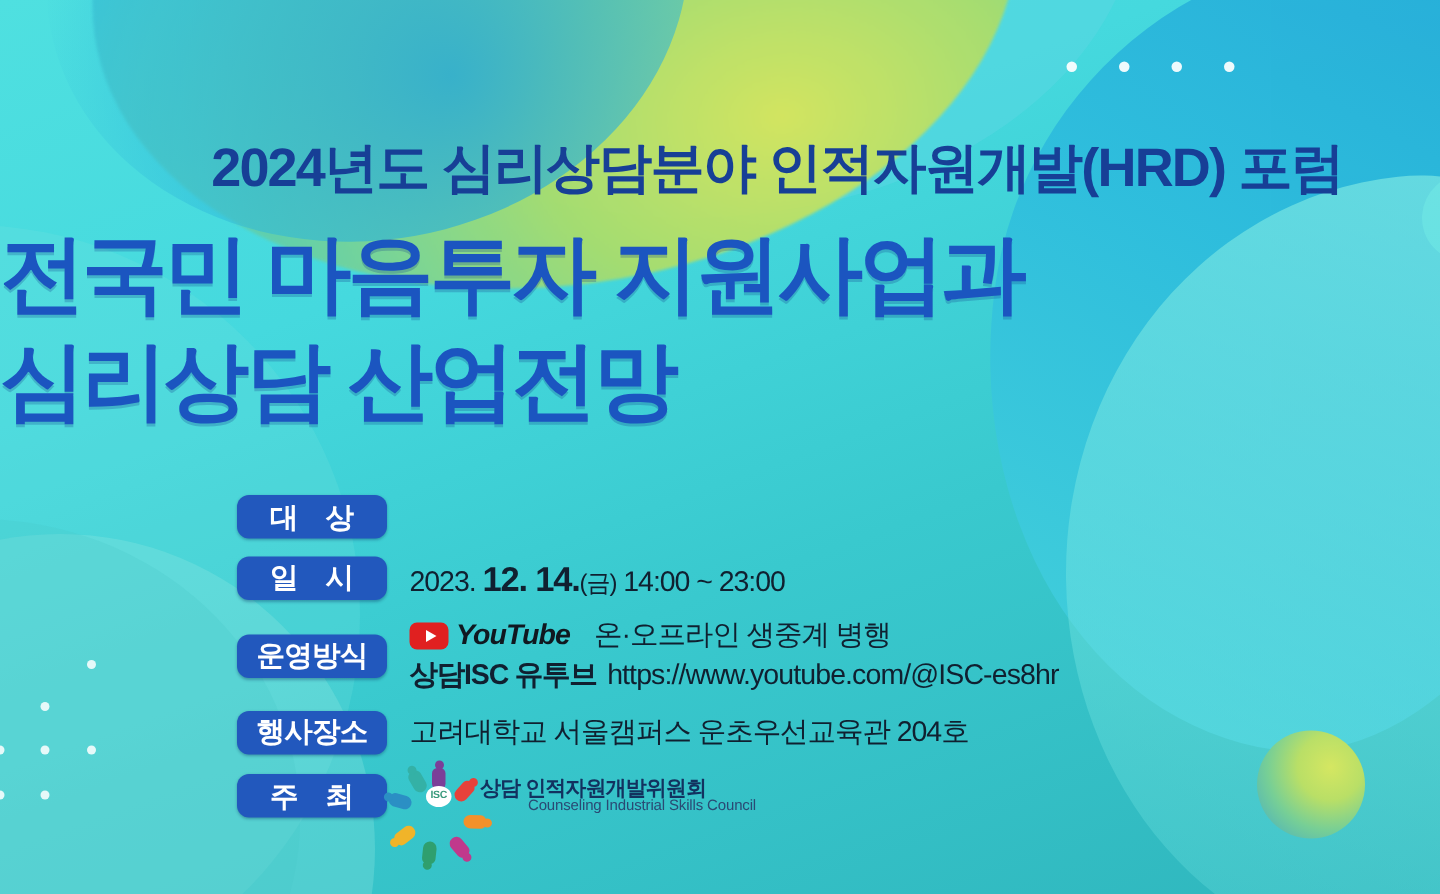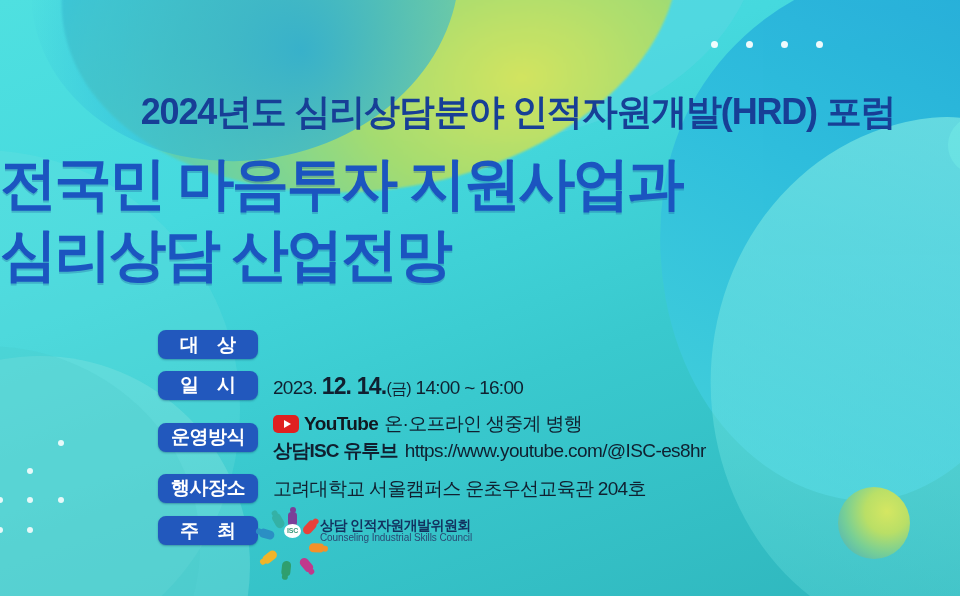--- a/index.html
+++ b/index.html
@@ -229,22 +229,23 @@
     height: 0;
     border-left: 7px solid #ffffff;
     border-top: 4.5px solid transparent;
     border-bottom: 4.5px solid transparent;
     margin-left: 2px;
   }
   .yt-word {
     font-weight: 700;
     font-size: 19px;
     letter-spacing: -0.6px;
-    margin-right: 6px;
+    margin-right: 16px;
     color: #101820;
+    font-style: italic;
   }
   .url-line { display: flex; align-items: baseline; white-space: nowrap; margin-top: 2px; }
   .url-label { font-weight: 700; margin-right: 7px; letter-spacing: -0.8px; }
   .url-text { letter-spacing: -0.6px; }
 
   
   .host-line { display: flex; align-items: center; }
   .isc-logo {
     position: relative;
     width: 40px;
@@ -290,20 +291,21 @@
   .host-kr {
     font-size: 14px;
     font-weight: 700;
     color: #12325f;
     letter-spacing: -0.6px;
   }
   .host-en {
     font-size: 10px;
     color: #2a4a74;
     letter-spacing: -0.1px;
+    margin-left: 32px;
   }
 </style>
 </head>
 <body>
 
 <div id="poster">
 
   <div class="bg-layer blob-lens3"></div>
   <div class="bg-layer blob-lens"></div>
   <div class="bg-layer blob-lens2"></div>
@@ -344,21 +346,21 @@
 
     <div class="info">
 
       <div class="info-row">
         <div class="pill spaced">대상</div>
       </div>
 
       <div class="info-row">
         <div class="pill spaced">일시</div>
         <div class="row-body">
-          <span>2023. </span><span class="date-big">12. 14.</span><span class="paren-sm">(금)</span><span> 14:00 ~ 16:00</span>
+          <span>2023. </span><span class="date-big">12. 14.</span><span class="paren-sm">(금)</span><span> 14:00 ~ 23:00</span>
         </div>
       </div>
 
       <div class="info-row">
         <div class="pill">운영방식</div>
         <div class="row-body tall">
           <div class="yt-line">
             <span class="yt-mark">
                 <span class="yt-tri"></span>
               </span>

